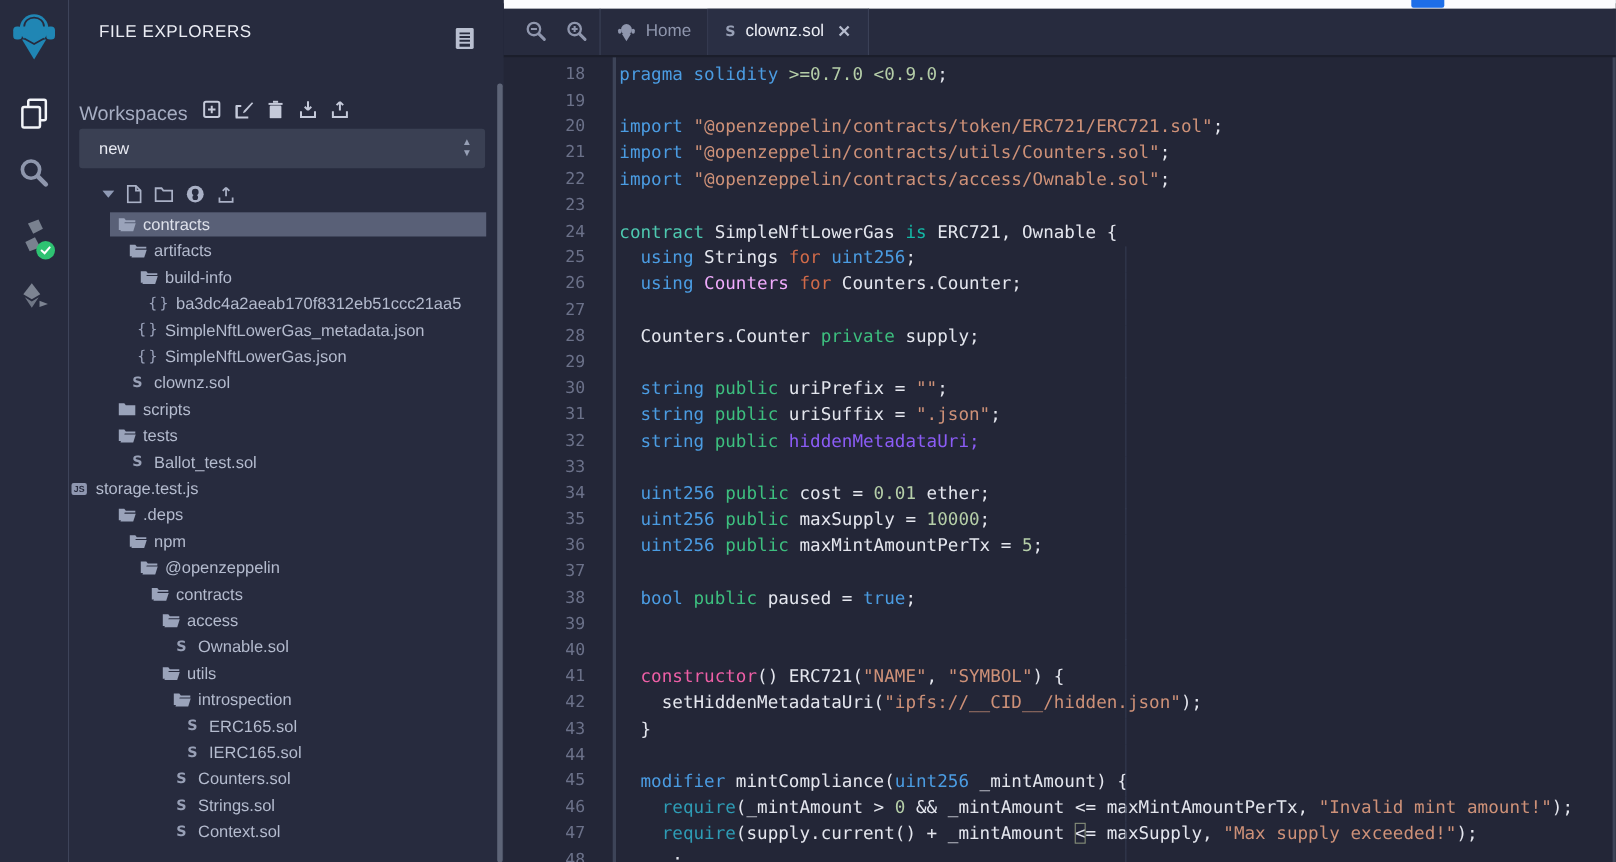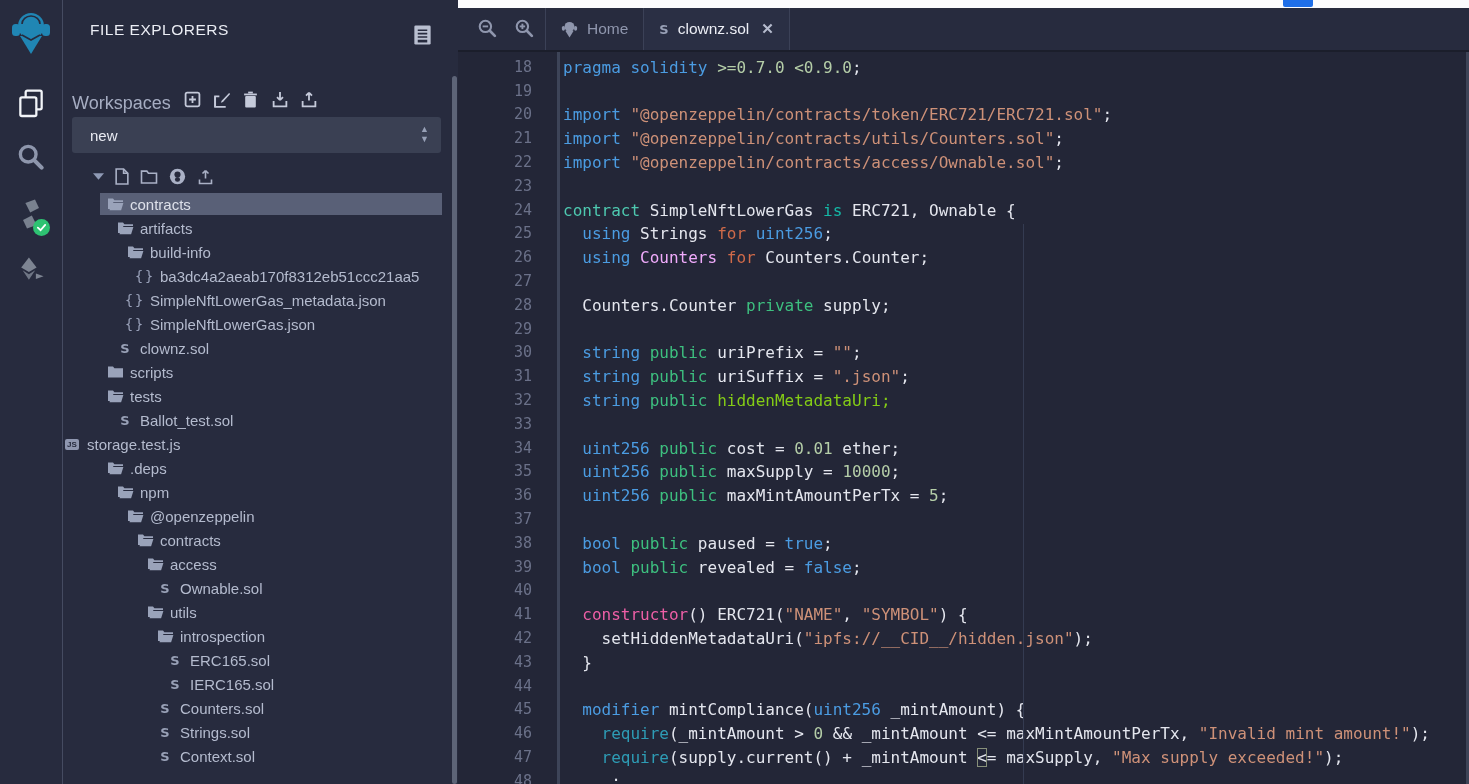--- a/index.html
+++ b/index.html
@@ -137,21 +137,21 @@
         <span class="ltext"><span style="color: rgb(228, 230, 238);">  </span><span style="color: rgb(75, 156, 226);">string</span><span style="color: rgb(228, 230, 238);"> </span><span style="color: rgb(61, 191, 127);">public</span><span style="color: rgb(228, 230, 238);"> uriPrefix = </span><span style="color: rgb(206, 145, 120);">""</span><span style="color: rgb(228, 230, 238);">;</span></span>
       </div>
       <div class="cline" style="top: 367.2px;">
         <div class="guide"></div>
         <span class="lnum">31</span>
         <span class="ltext"><span style="color: rgb(228, 230, 238);">  </span><span style="color: rgb(75, 156, 226);">string</span><span style="color: rgb(228, 230, 238);"> </span><span style="color: rgb(61, 191, 127);">public</span><span style="color: rgb(228, 230, 238);"> uriSuffix = </span><span style="color: rgb(206, 145, 120);">".json"</span><span style="color: rgb(228, 230, 238);">;</span></span>
       </div>
       <div class="cline" style="top: 391px;">
         <div class="guide"></div>
         <span class="lnum">32</span>
-        <span class="ltext"><span style="color: rgb(228, 230, 238);">  </span><span style="color: rgb(75, 156, 226);">string</span><span style="color: rgb(228, 230, 238);"> </span><span style="color: rgb(61, 191, 127);">public</span><span style="color: #84cc16;"> hiddenMetadataUri;</span></span>
+        <span class="ltext"><span style="color: rgb(228, 230, 238);">  </span><span style="color: rgb(75, 156, 226);">string</span><span style="color: rgb(228, 230, 238);"> </span><span style="color: rgb(61, 191, 127);">public</span><span style="color: #8b5cf6;"> hiddenMetadataUri;</span></span>
       </div>
       <div class="cline" style="top: 414.8px;">
         <div class="guide"></div>
         <span class="lnum">33</span>
         <span class="ltext"></span>
       </div>
       <div class="cline" style="top: 438.6px;">
         <div class="guide"></div>
         <span class="lnum">34</span>
         <span class="ltext"><span style="color: rgb(228, 230, 238);">  </span><span style="color: rgb(75, 156, 226);">uint256</span><span style="color: rgb(228, 230, 238);"> </span><span style="color: rgb(61, 191, 127);">public</span><span style="color: rgb(228, 230, 238);"> cost = </span><span style="color: rgb(181, 206, 168);">0.01</span><span style="color: rgb(228, 230, 238);"> ether;</span></span>
@@ -172,21 +172,20 @@
         <span class="ltext"></span>
       </div>
       <div class="cline" style="top: 533.8px;">
         <div class="guide"></div>
         <span class="lnum">38</span>
         <span class="ltext"><span style="color: rgb(228, 230, 238);">  </span><span style="color: rgb(75, 156, 226);">bool</span><span style="color: rgb(228, 230, 238);"> </span><span style="color: rgb(61, 191, 127);">public</span><span style="color: rgb(228, 230, 238);"> paused = </span><span style="color: rgb(75, 156, 226);">true</span><span style="color: rgb(228, 230, 238);">;</span></span>
       </div>
       <div class="cline" style="top: 557.6px;">
         <div class="guide"></div>
         <span class="lnum">39</span>
-        <span class="ltext"><span style="color: rgb(228, 230, 238);">  </span><span style="color: rgb(75, 156, 226);">bool</span><span style="color: rgb(228, 230, 238);"> </span><span style="color: rgb(61, 191, 127);">public</span><span style="color: rgb(228, 230, 238);"> revealed = </span><span style="color: rgb(75, 156, 226);">false</span><span style="color: rgb(228, 230, 238);">;</span></span>
       </div>
       <div class="cline" style="top: 581.4px;">
         <div class="guide"></div>
         <span class="lnum">40</span>
         <span class="ltext"></span>
       </div>
       <div class="cline" style="top: 605.2px;">
         <div class="guide"></div>
         <span class="lnum">41</span>
         <span class="ltext"><span style="color: rgb(228, 230, 238);">  </span><span style="color: rgb(238, 95, 166);">constructor</span><span style="color: rgb(228, 230, 238);">() ERC721(</span><span style="color: rgb(206, 145, 120);">"NAME"</span><span style="color: rgb(228, 230, 238);">, </span><span style="color: rgb(206, 145, 120);">"SYMBOL"</span><span style="color: rgb(228, 230, 238);">) {</span></span>

